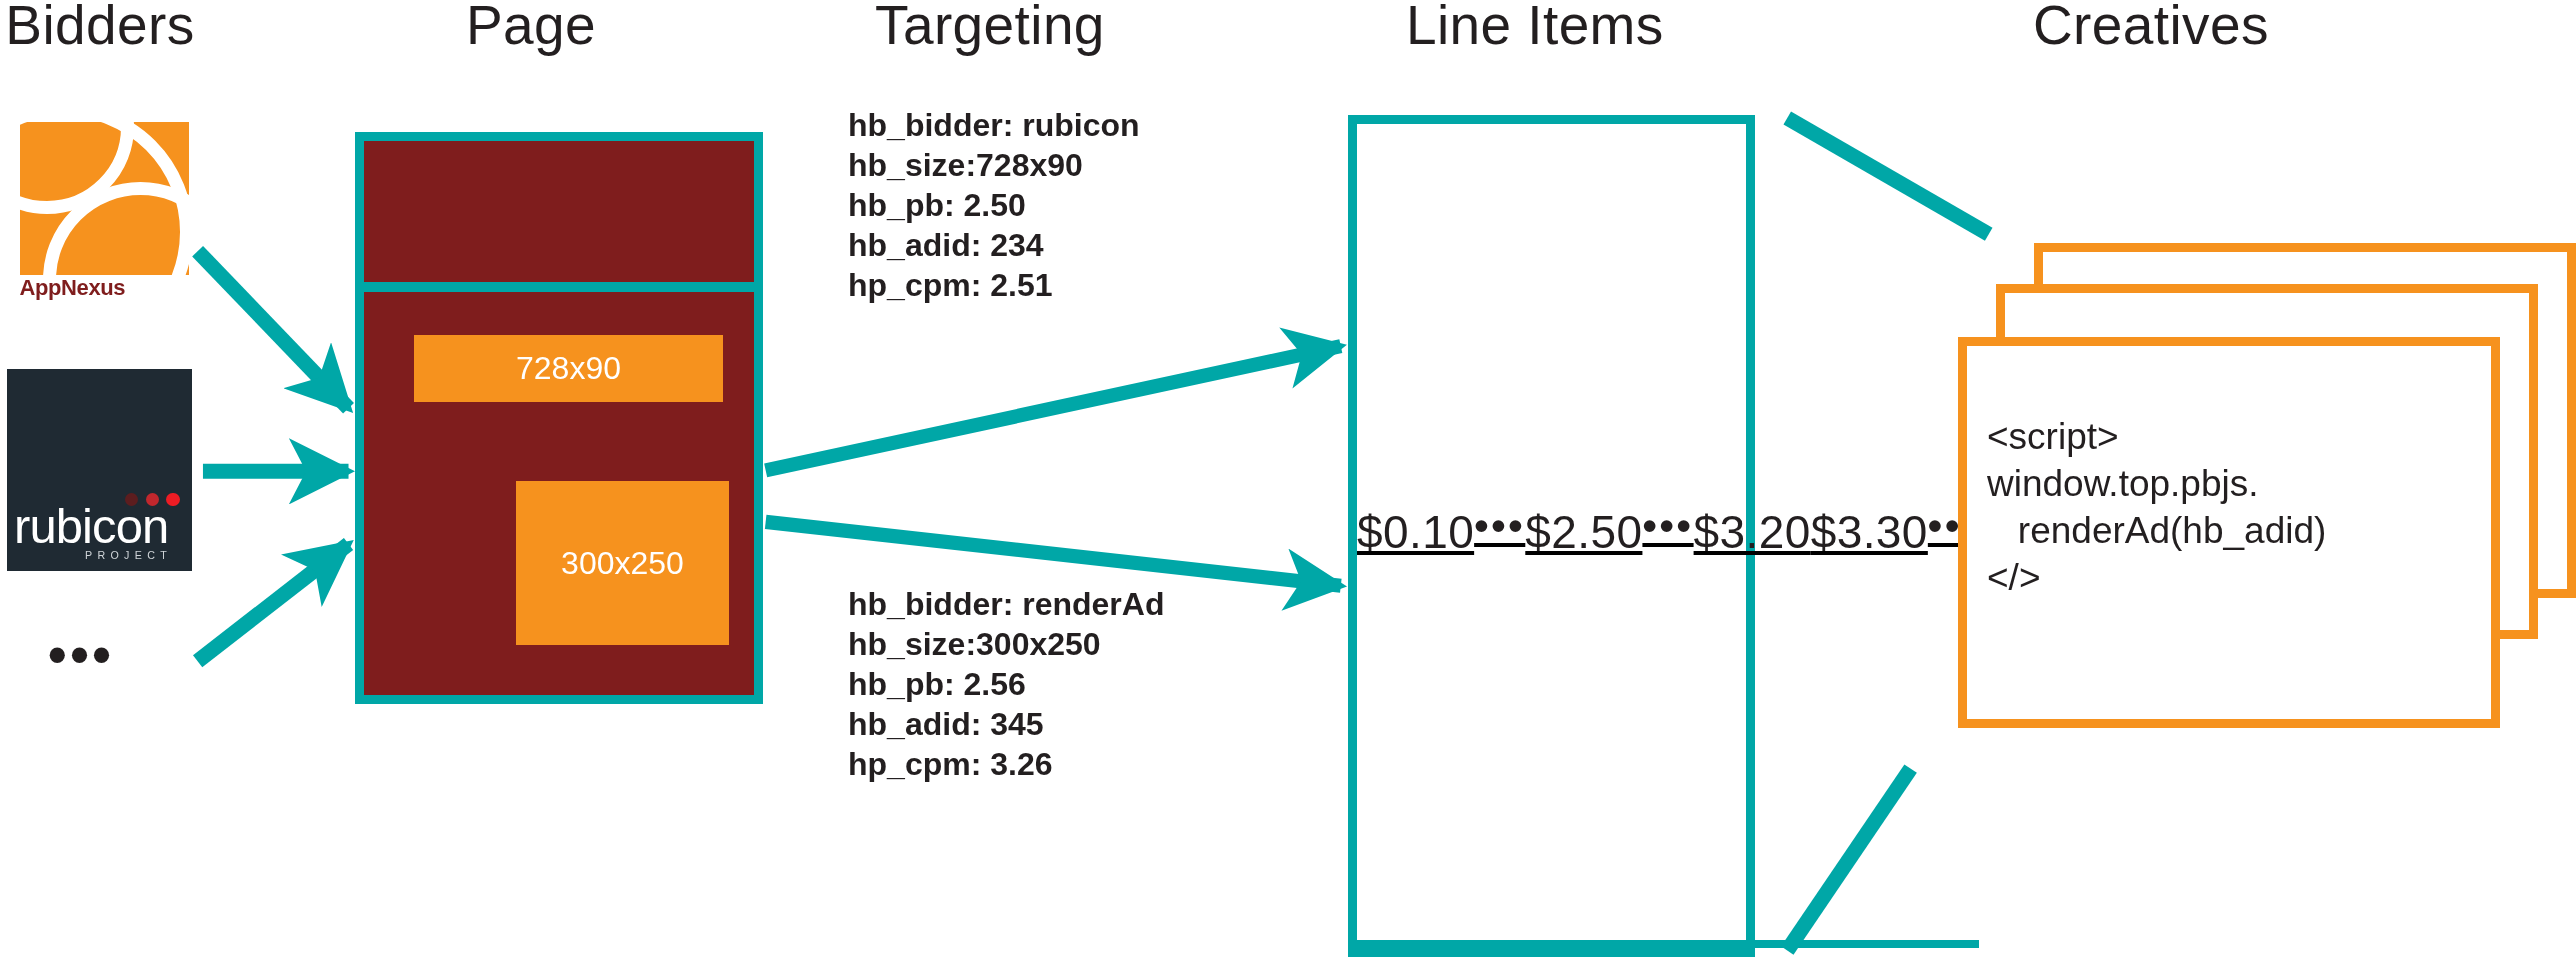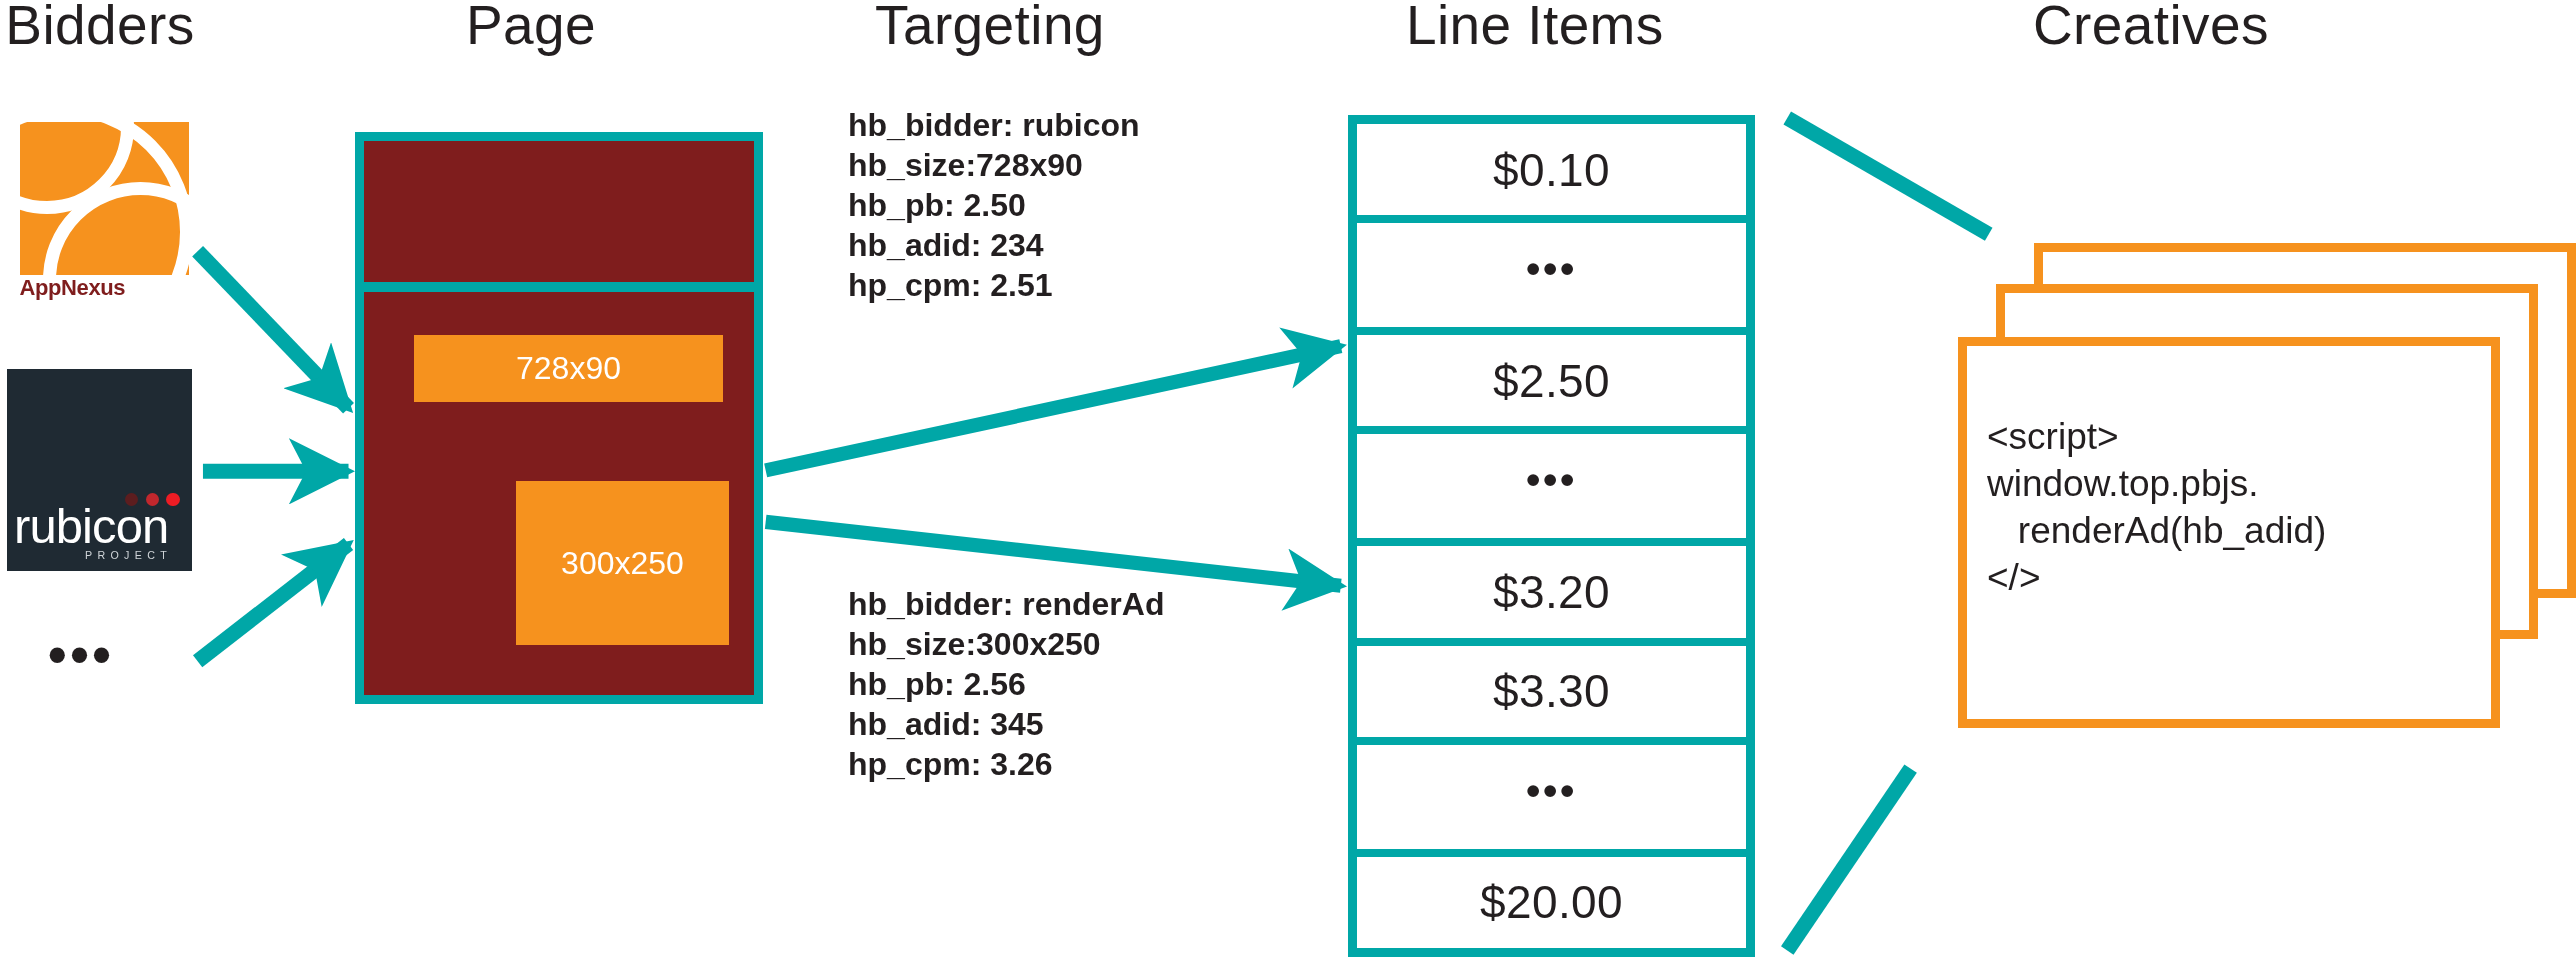--- a/index.html
+++ b/index.html
@@ -204,21 +204,21 @@
   .li-box {
     position: absolute;
     left: 1348px;
     top: 115px;
     width: 407px;
     height: 842px;
     border: 9.8px solid #00A7A7;
     box-sizing: border-box;
     background: #ffffff;
     display: flex;
-    flex-direction: column;
+    text-decoration: underline;
   }
   .li-row {
     flex: 1 1 0;
     border-bottom: 8px solid #00A7A7;
     display: flex;
     align-items: center;
     justify-content: center;
     font-family: "Liberation Sans", sans-serif;
     font-weight: 300;
     font-size: 46px;

